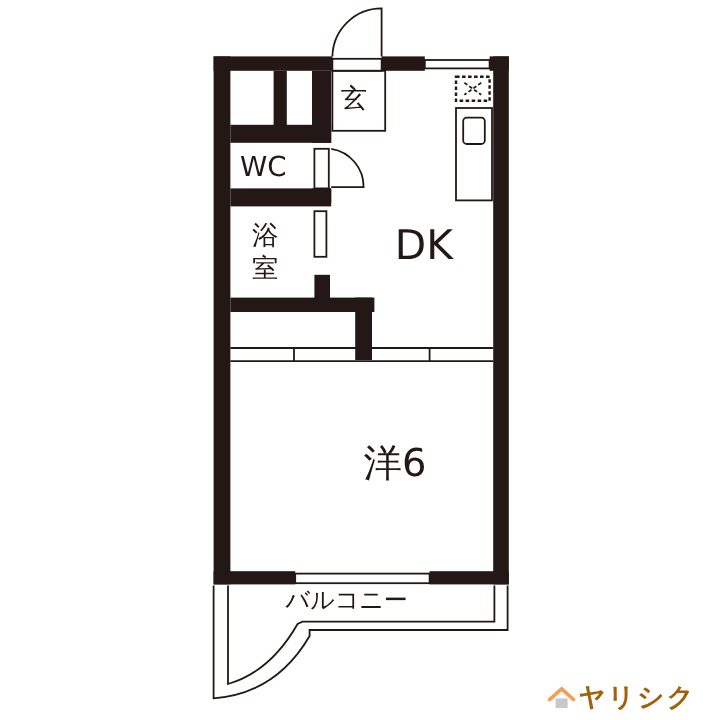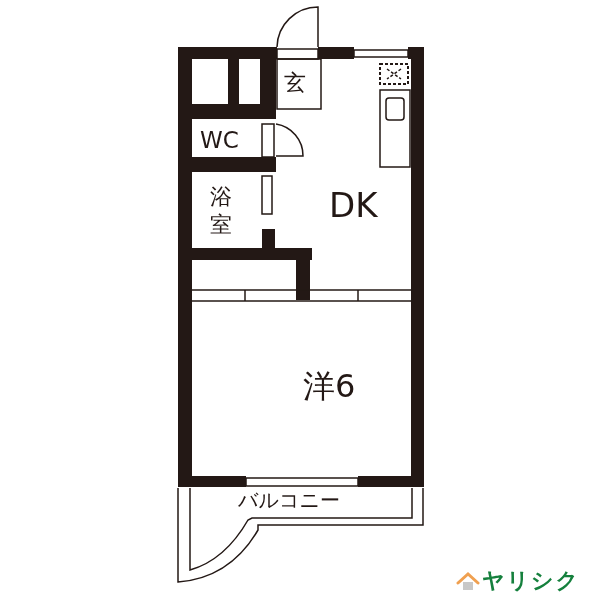--- a/index.html
+++ b/index.html
@@ -1,19 +1,19 @@
 <!DOCTYPE html>
 <html><head>
 <meta charset="utf-8">
 <style>
   html, body { margin:0; padding:0; background:#ffffff; }
   body { width:600px; height:600px; position:relative; overflow:hidden; font-family:"DejaVu Sans", sans-serif; }
   svg.plan { position:absolute; left:0; top:0; }
   .lbl { position:absolute; color:#231815; white-space:nowrap; line-height:1; }
-  .logo { position:absolute; left:456px; top:566px; display:flex; align-items:center; gap:2px; color:#15803d; font-size:22px; font-weight:bold; letter-spacing:2px; }
+  .logo { position:absolute; left:456px; top:566px; display:flex; align-items:center; gap:2px; color:#a16207; font-size:22px; font-weight:bold; letter-spacing:2px; }
 </style>
 </head>
 <body>
 
 <svg class="plan" width="600" height="600" viewBox="0 0 600 600">
   <g fill="#231815">
 
     <rect x="178" y="47" width="99" height="12"></rect>
     <rect x="318" y="47" width="36" height="12"></rect>
     <rect x="408" y="47" width="16" height="12"></rect>

